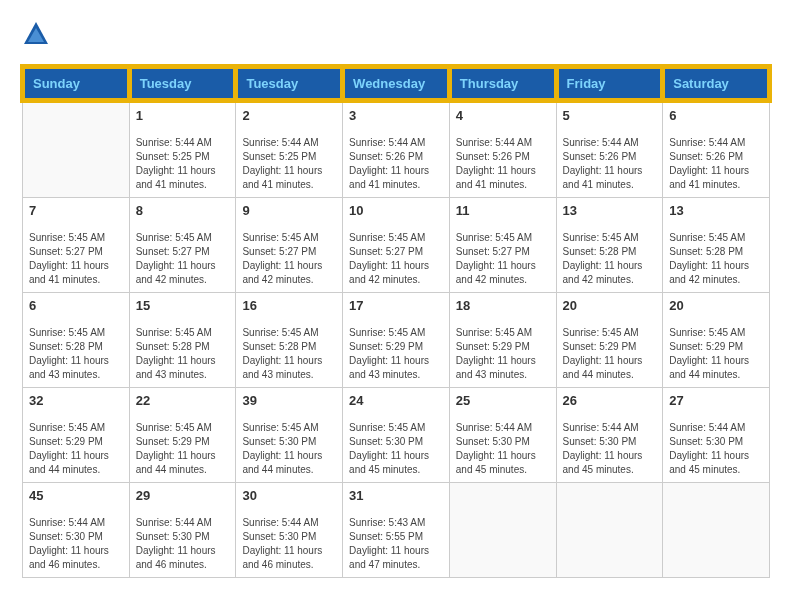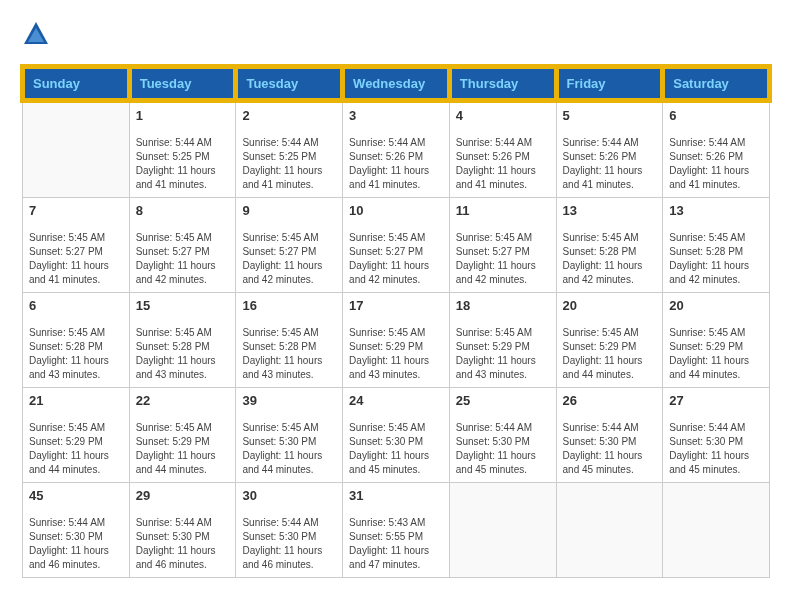--- a/index.html
+++ b/index.html
@@ -192,21 +192,21 @@
           <span class="day-num">20</span>
           <div class="day-info"><span>Sunrise: 5:45 AM</span><br><span>Sunset: 5:29 PM</span><br><span>Daylight: 11 hours</span><br><span>and 44 minutes.</span></div>
         </td>
         <td>
           <span class="day-num">20</span>
           <div class="day-info"><span>Sunrise: 5:45 AM</span><br><span>Sunset: 5:29 PM</span><br><span>Daylight: 11 hours</span><br><span>and 44 minutes.</span></div>
         </td>
       </tr>
       <tr>
         <td>
-          <span class="day-num">21</span>
+          <span class="day-num">32</span>
           <div class="day-info"><span>Sunrise: 5:45 AM</span><br><span>Sunset: 5:29 PM</span><br><span>Daylight: 11 hours</span><br><span>and 44 minutes.</span></div>
         </td>
         <td>
           <span class="day-num">22</span>
           <div class="day-info"><span>Sunrise: 5:45 AM</span><br><span>Sunset: 5:29 PM</span><br><span>Daylight: 11 hours</span><br><span>and 44 minutes.</span></div>
         </td>
         <td>
           <span class="day-num">39</span>
           <div class="day-info"><span>Sunrise: 5:45 AM</span><br><span>Sunset: 5:30 PM</span><br><span>Daylight: 11 hours</span><br><span>and 44 minutes.</span></div>
         </td>

